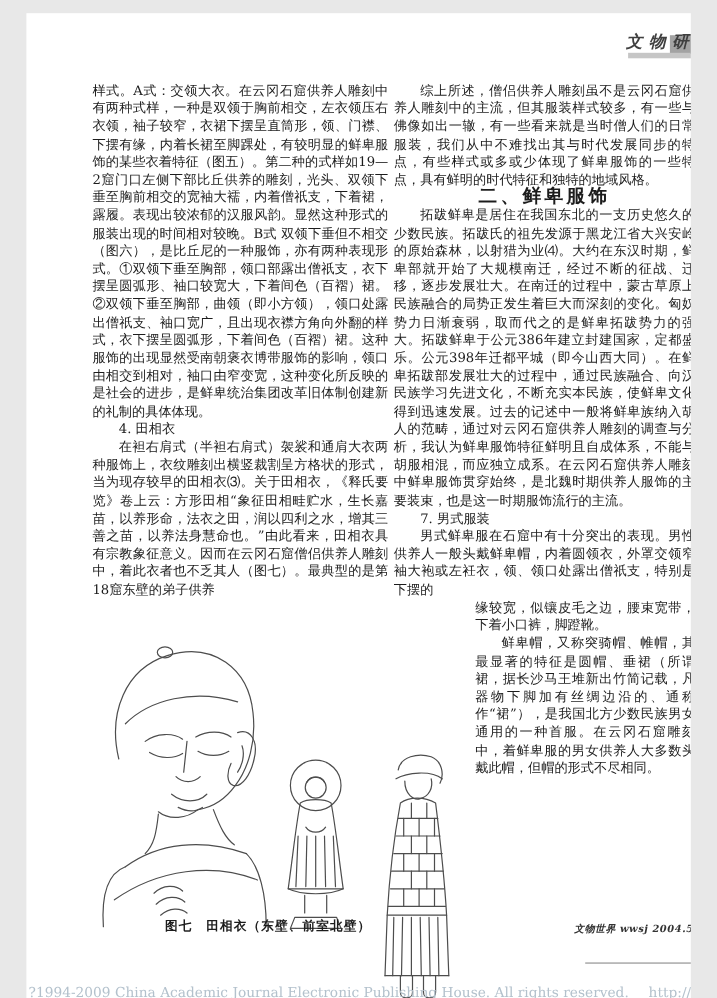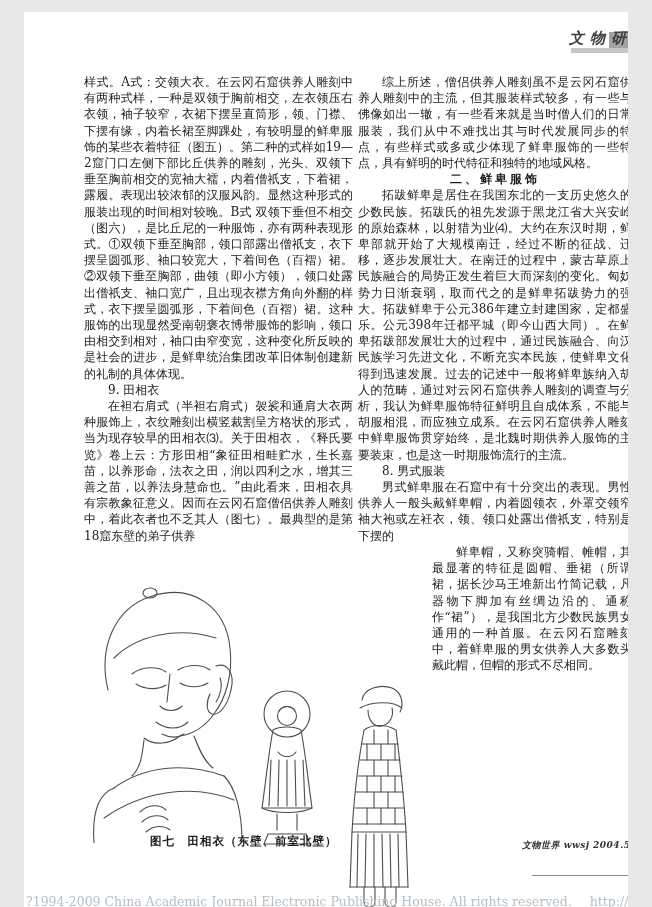--- a/index.html
+++ b/index.html
@@ -17,21 +17,21 @@
     color:#3f3f3f; white-space:nowrap;
   }
   
   .col { position:absolute; top:62px; font-size:12px; line-height:16.2px; text-align:justify; }
   #left-col  { left:60px;  width:269px; }
   #right-col { left:334px; width:274px; }
   .col p { margin:0; }
   .ind { text-indent:2em; }
   .list-head { text-indent:2em; margin:1px 0; }
   .sec-head {
-    font-weight:bold; text-align:center; font-size:12px; letter-spacing:3px;
+    font-weight:bold; text-align:center; font-size:17px; letter-spacing:3px;
     margin:11px 0 10px 0;
   }
   .wrap-indent { margin-left:74px; }
   
   #figure7 { position:absolute; left:46px; top:556px; width:360px; height:351px; }
   #figure7 svg { position:absolute; }
   #fig-bust   { left:4px;   top:10px; }
   #fig-halo   { left:178px; top:120px; }
   #fig-grid   { left:270px; top:114px; }
   .fig-caption {
@@ -59,31 +59,32 @@
 <body>
 
 <div class="page">
 
   <div class="hdr-bar"></div>
   <div class="hdr-underbar"></div>
   <div class="hdr-title">文物研究</div>
 
   <div class="col" id="left-col">
     <p>样式。A式：交领大衣。在云冈石窟供养人雕刻中有两种式样，一种是双领于胸前相交，左衣领压右衣领，袖子较窄，衣裙下摆呈直筒形，领、门襟、下摆有缘，内着长裙至脚踝处，有较明显的鲜卑服饰的某些衣着特征（图五）。第二种的式样如19—2窟门口左侧下部比丘供养的雕刻，光头、双领下垂至胸前相交的宽袖大襦，内着僧祇支，下着裙，露履。表现出较浓郁的汉服风韵。显然这种形式的服装出现的时间相对较晚。B式 双领下垂但不相交（图六），是比丘尼的一种服饰，亦有两种表现形式。①双领下垂至胸部，领口部露出僧祇支，衣下摆呈圆弧形、袖口较宽大，下着间色（百褶）裙。②双领下垂至胸部，曲领（即小方领），领口处露出僧祇支、袖口宽广，且出现衣襟方角向外翻的样式，衣下摆呈圆弧形，下着间色（百褶）裙。这种服饰的出现显然受南朝褒衣博带服饰的影响，领口由相交到相对，袖口由窄变宽，这种变化所反映的是社会的进步，是鲜卑统治集团改革旧体制创建新的礼制的具体体现。</p>
-    <p class="list-head">9. 田相衣</p>
+    <p class="list-head">4. 田相衣</p>
     <p class="ind">在袒右肩式（半袒右肩式）袈裟和通肩大衣两种服饰上，衣纹雕刻出横竖裁割呈方格状的形式，当为现存较早的田相衣⑶。关于田相衣，《释氏要览》卷上云：方形田相“象征田相畦贮水，生长嘉苗，以养形命，法衣之田，润以四利之水，增其三善之苗，以养法身慧命也。”由此看来，田相衣具有宗教象征意义。因而在云冈石窟僧侣供养人雕刻中，着此衣者也不乏其人（图七）。最典型的是第18窟东壁的弟子供养</p>
   </div>
 
   <div class="col" id="right-col">
     <p class="ind">综上所述，僧侣供养人雕刻虽不是云冈石窟供养人雕刻中的主流，但其服装样式较多，有一些与佛像如出一辙，有一些看来就是当时僧人们的日常服装，我们从中不难找出其与时代发展同步的特点，有些样式或多或少体现了鲜卑服饰的一些特点，具有鲜明的时代特征和独特的地域风格。</p>
     <p class="sec-head">二、鲜卑服饰</p>
     <p class="ind">拓跋鲜卑是居住在我国东北的一支历史悠久的少数民族。拓跋氏的祖先发源于黑龙江省大兴安岭的原始森林，以射猎为业⑷。大约在东汉时期，鲜卑部就开始了大规模南迁，经过不断的征战、迁移，逐步发展壮大。在南迁的过程中，蒙古草原上民族融合的局势正发生着巨大而深刻的变化。匈奴势力日渐衰弱，取而代之的是鲜卑拓跋势力的强大。拓跋鲜卑于公元386年建立封建国家，定都盛乐。公元398年迁都平城（即今山西大同）。在鲜卑拓跋部发展壮大的过程中，通过民族融合、向汉民族学习先进文化，不断充实本民族，使鲜卑文化得到迅速发展。过去的记述中一般将鲜卑族纳入胡人的范畴，通过对云冈石窟供养人雕刻的调查与分析，我认为鲜卑服饰特征鲜明且自成体系，不能与胡服相混，而应独立成系。在云冈石窟供养人雕刻中鲜卑服饰贯穿始终，是北魏时期供养人服饰的主要装束，也是这一时期服饰流行的主流。</p>
-    <p class="list-head">8. 男式服装</p>
+    <p class="list-head">7. 男式服装</p>
     <p class="ind">男式鲜卑服在石窟中有十分突出的表现。男性供养人一般头戴鲜卑帽，内着圆领衣，外罩交领窄袖大袍或左衽衣，领、领口处露出僧祇支，特别是下摆的</p>
     <div class="wrap-indent">
+      <p>缘较宽，似镶皮毛之边，腰束宽带，下着小口裤，脚蹬靴。</p>
       <p class="ind">鲜卑帽，又称突骑帽、帷帽，其最显著的特征是圆帽、垂裙（所谓裙，据长沙马王堆新出竹简记载，凡器物下脚加有丝绸边沿的、通称作“裙”），是我国北方少数民族男女通用的一种首服。在云冈石窟雕刻中，着鲜卑服的男女供养人大多数头戴此帽，但帽的形式不尽相同。</p>
     </div>
   </div>
 
   <div id="figure7">
 
     <svg id="fig-bust" width="170" height="265" viewBox="0 0 170 265">
       <g class="sketch">
         <path d="M34,112 C24,70 40,30 78,18 C120,5 152,30 156,70 C159,96 152,120 140,136 C132,147 120,156 106,158 C96,166 80,168 70,160"></path>
         <ellipse cx="76" cy="15" rx="7" ry="5"></ellipse>

